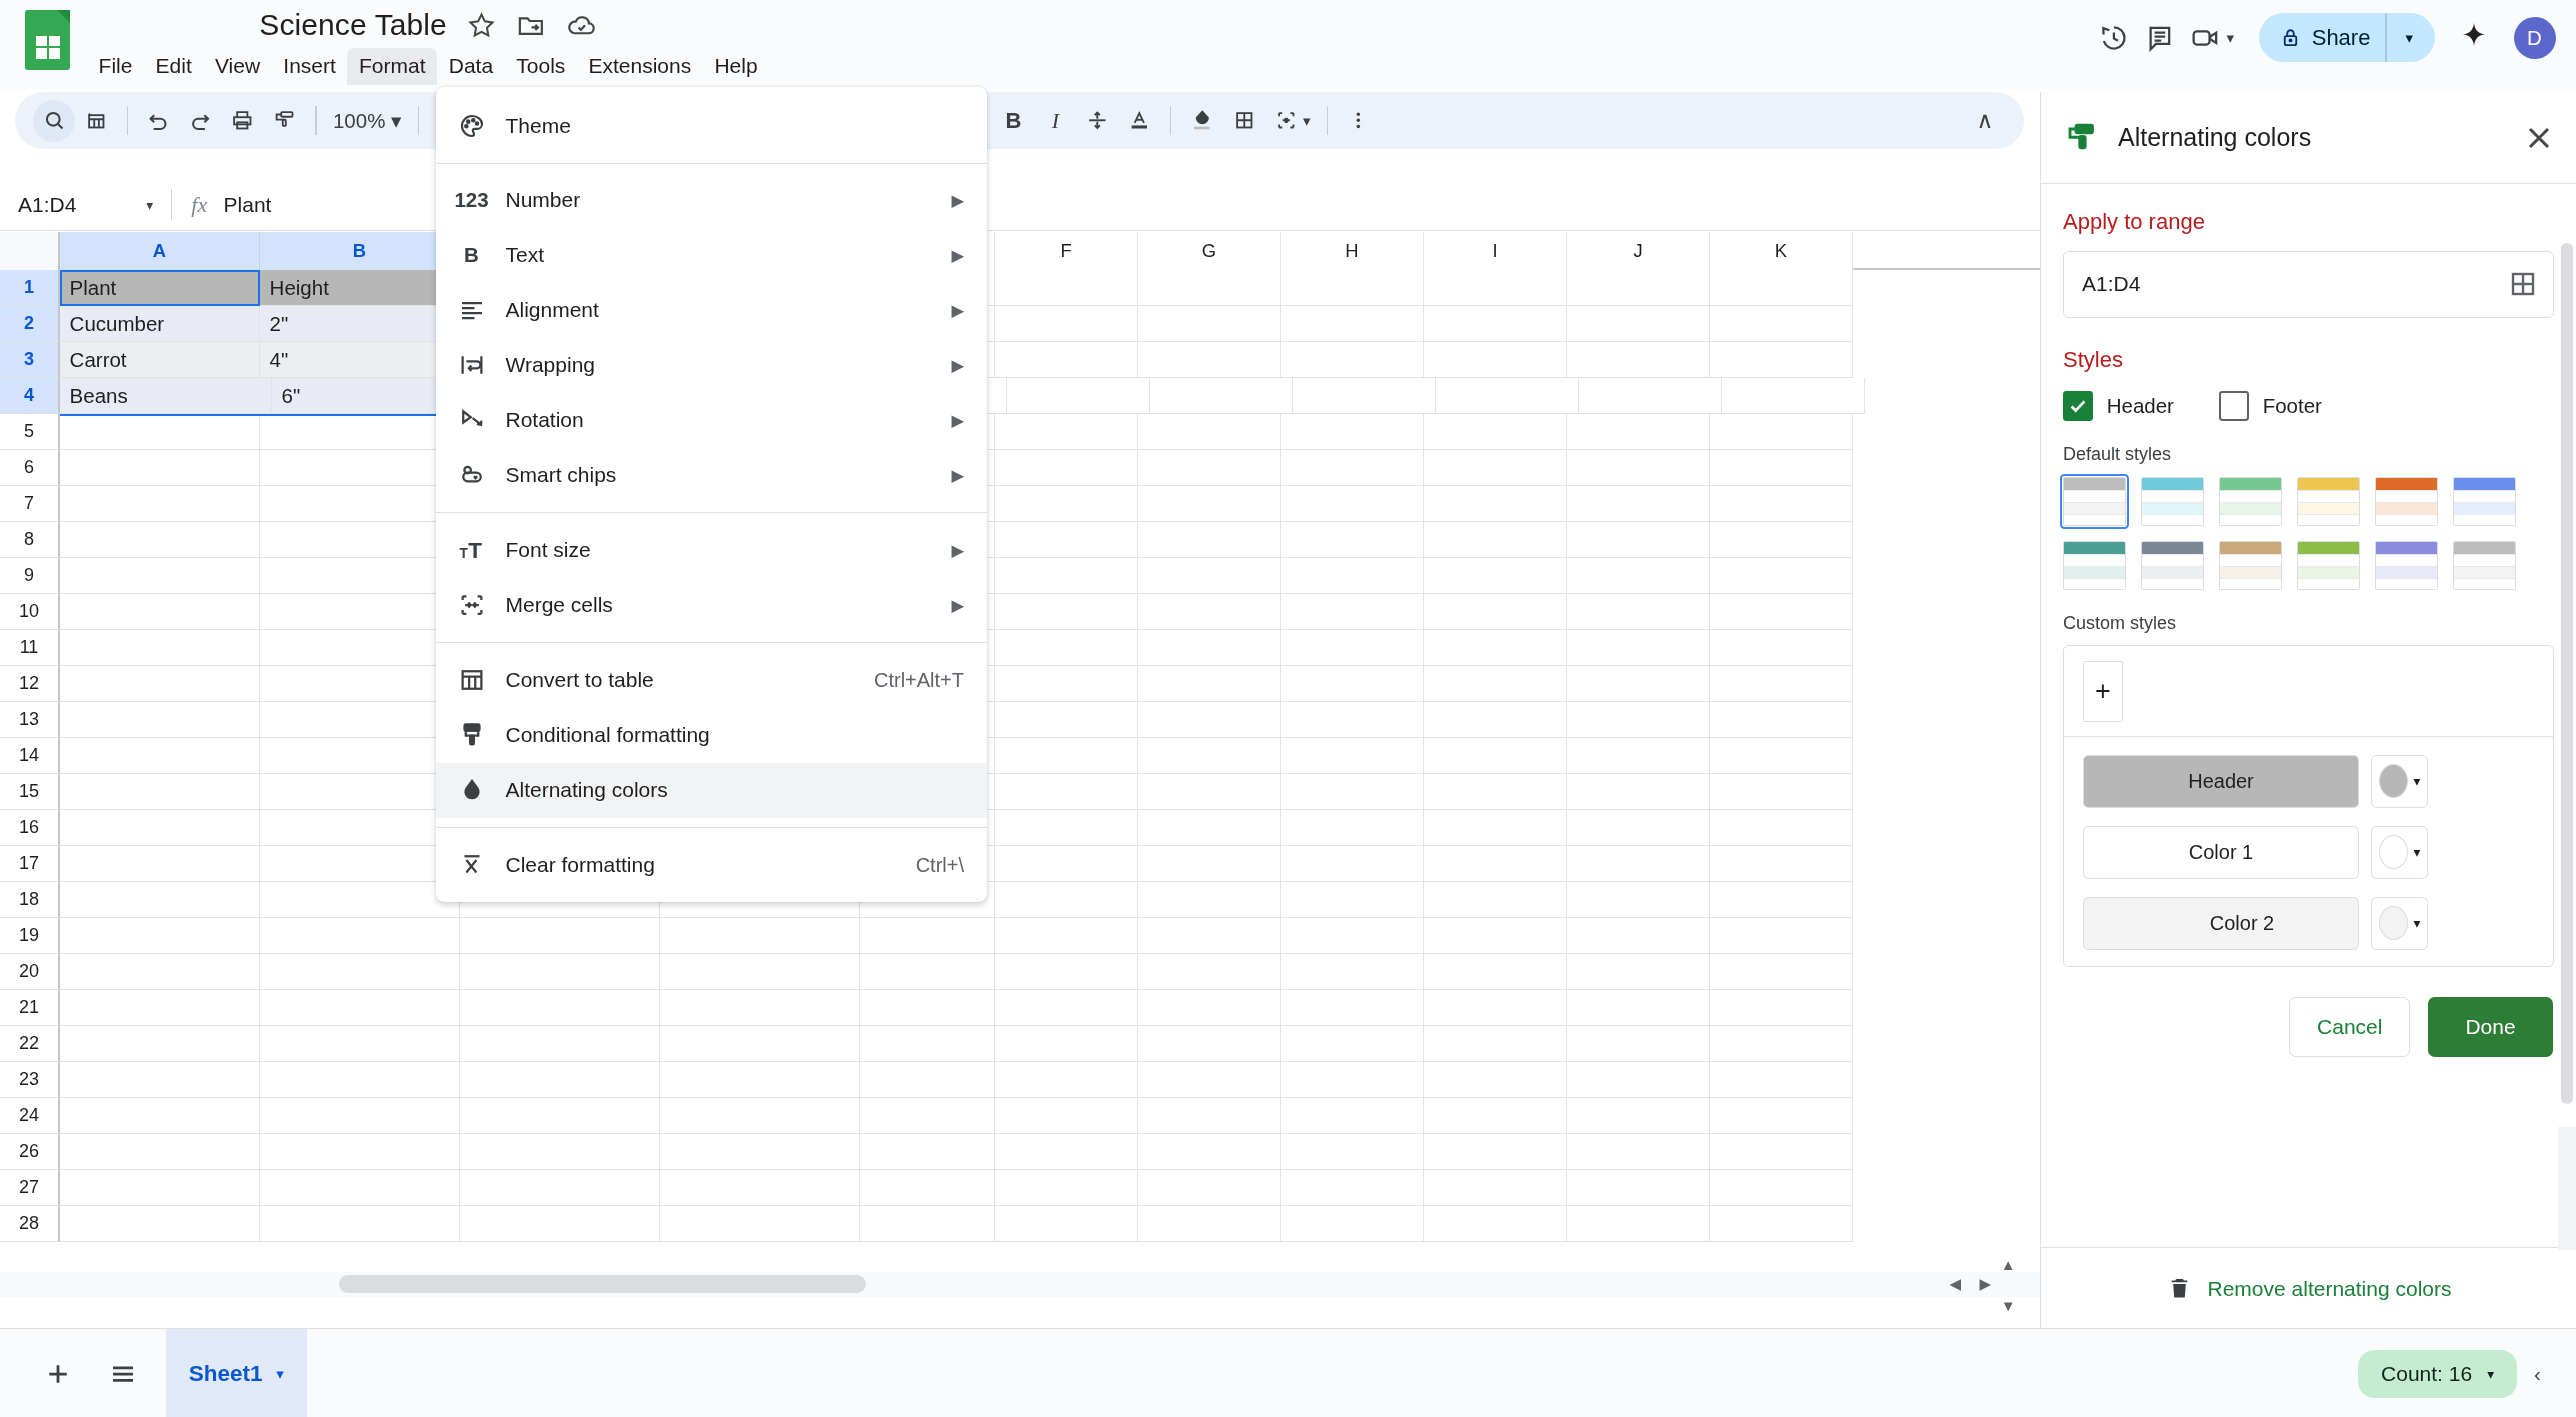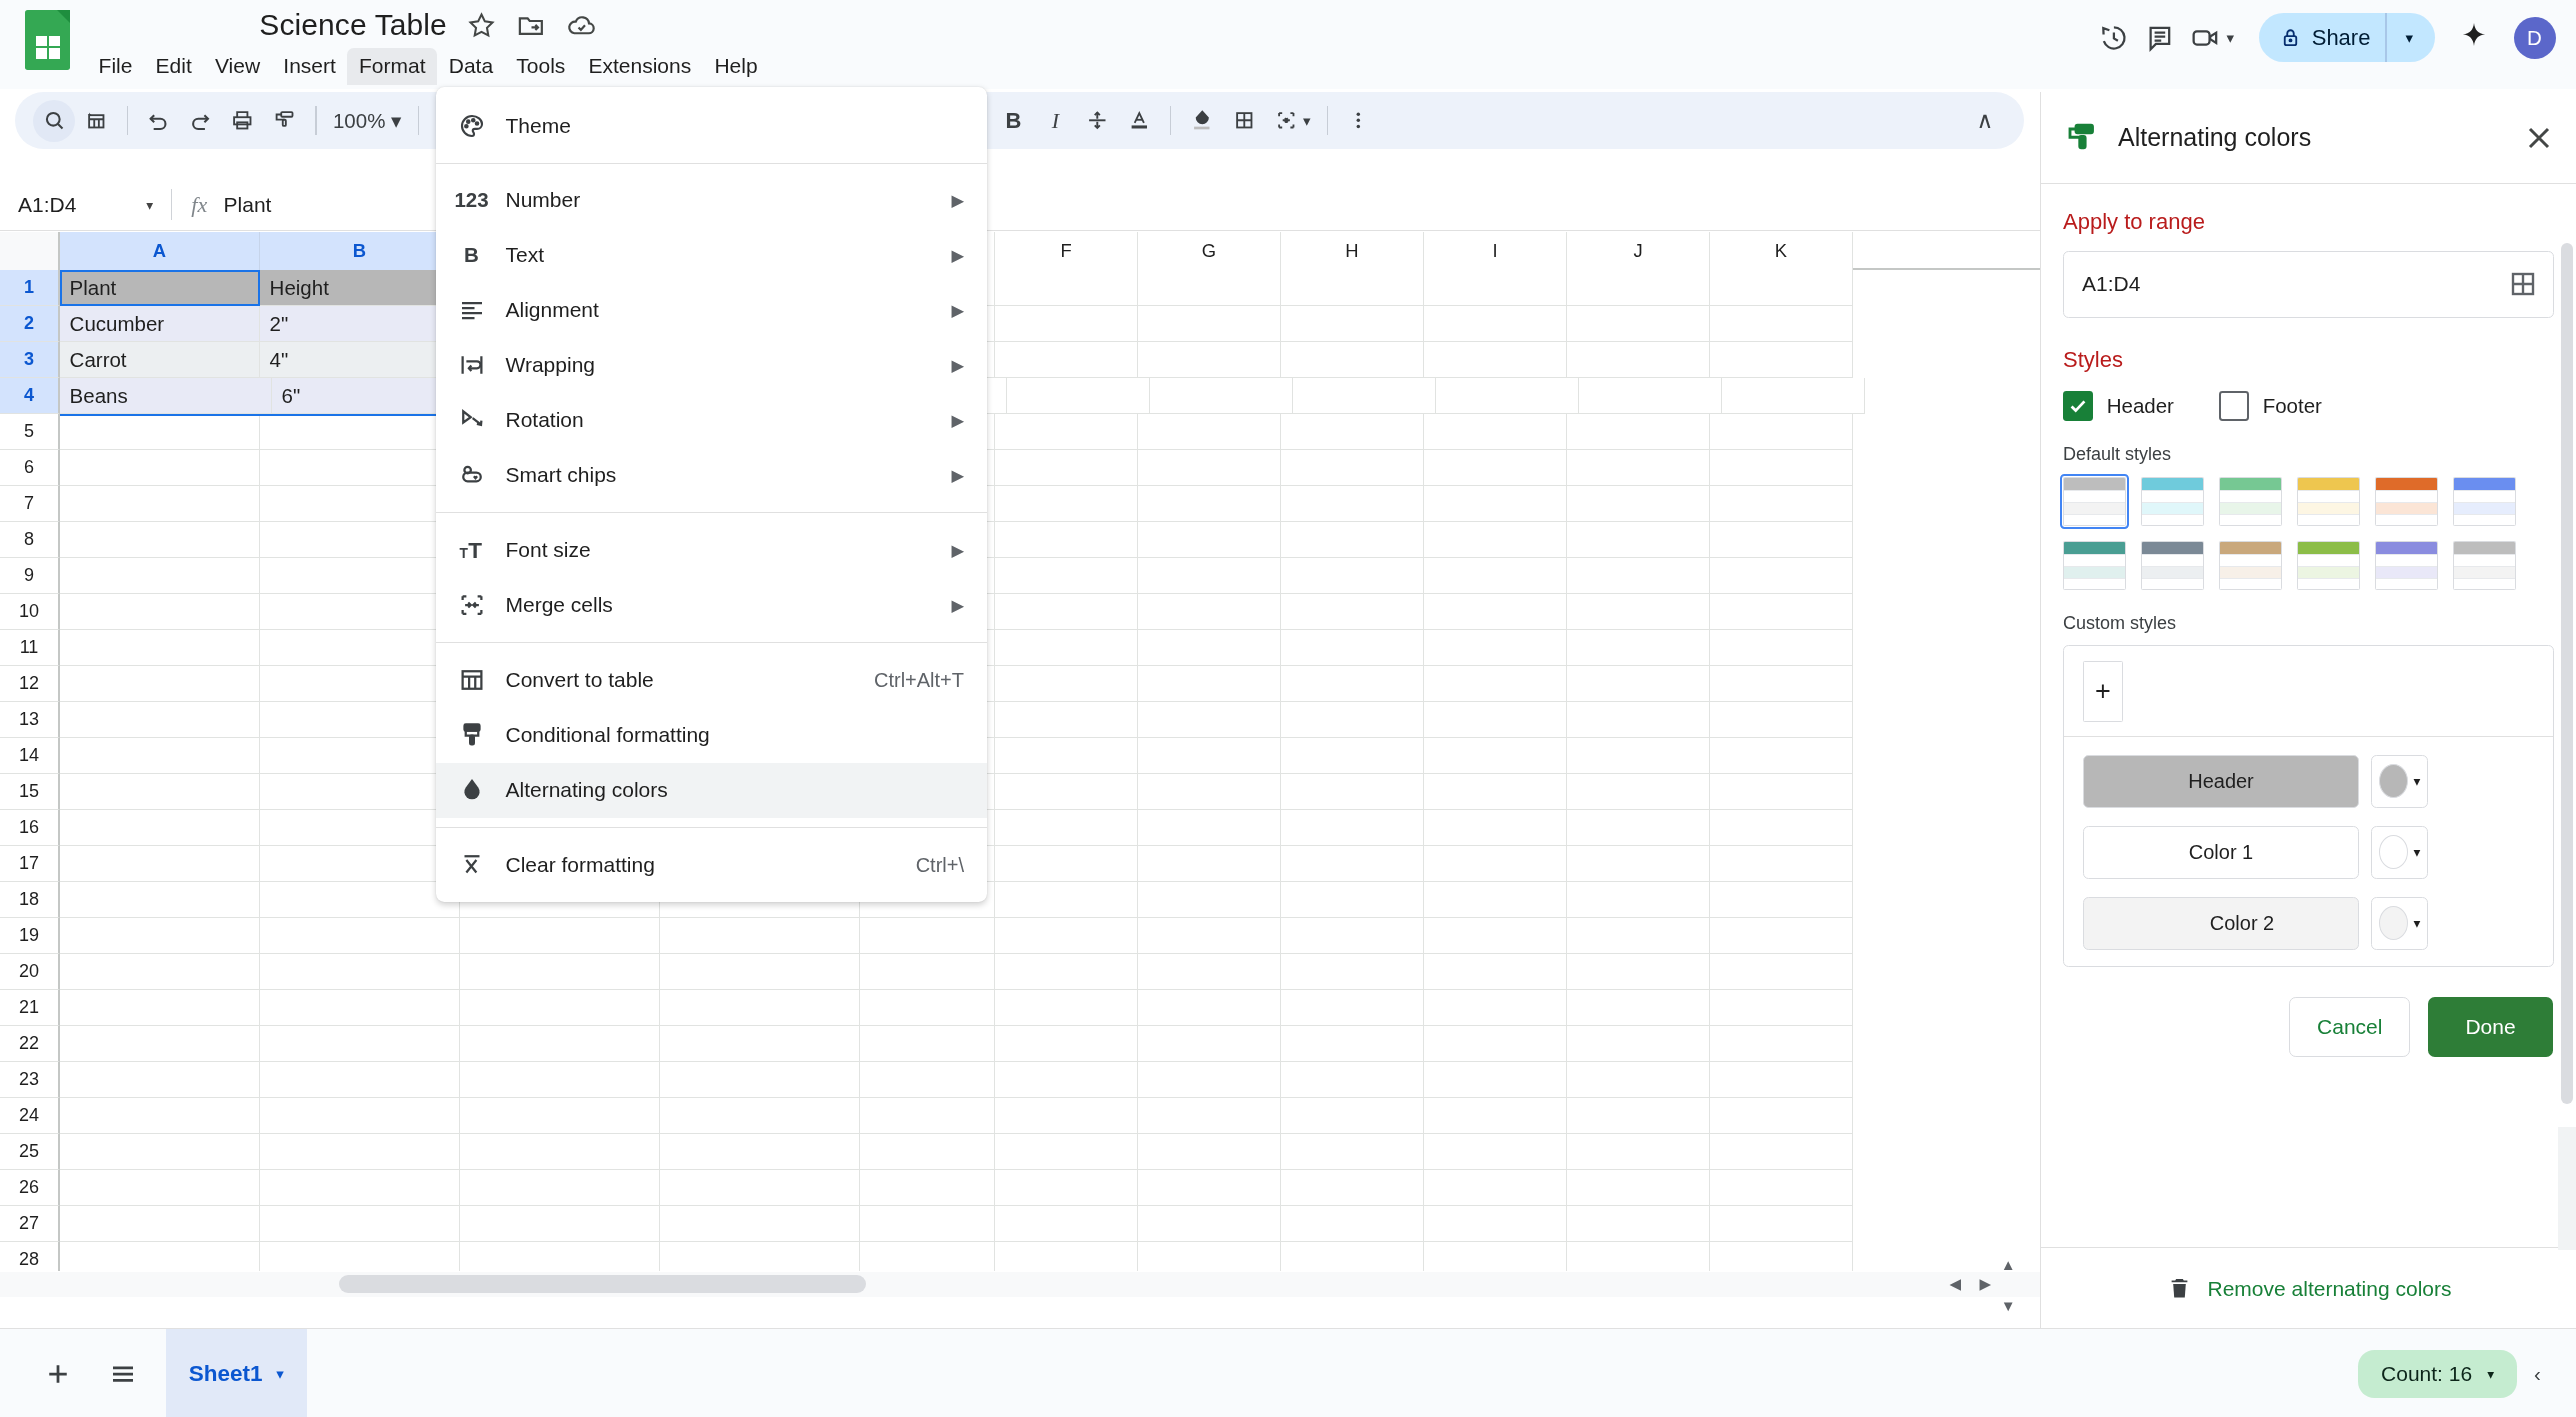--- a/index.html
+++ b/index.html
@@ -890,34 +890,20 @@
         <div class="cell" style="width: 135px;"></div>
         <div class="cell" style="width: 143px;"></div>
         <div class="cell" style="width: 143px;"></div>
         <div class="cell" style="width: 143px;"></div>
         <div class="cell" style="width: 143px;"></div>
         <div class="cell" style="width: 143px;"></div>
         <div class="cell" style="width: 143px;"></div>
       </div>
       <div class="gridrow">
         <div class="rowcell">24</div>
-        <div class="cell" style="width: 200px;"></div>
-        <div class="cell" style="width: 200px;"></div>
-        <div class="cell" style="width: 200px;"></div>
-        <div class="cell" style="width: 200px;"></div>
-        <div class="cell" style="width: 135px;"></div>
-        <div class="cell" style="width: 143px;"></div>
-        <div class="cell" style="width: 143px;"></div>
-        <div class="cell" style="width: 143px;"></div>
-        <div class="cell" style="width: 143px;"></div>
-        <div class="cell" style="width: 143px;"></div>
-        <div class="cell" style="width: 143px;"></div>
-      </div>
-      <div class="gridrow">
-        <div class="rowcell">25</div>
         <div class="cell" style="width: 200px;"></div>
         <div class="cell" style="width: 200px;"></div>
         <div class="cell" style="width: 200px;"></div>
         <div class="cell" style="width: 200px;"></div>
         <div class="cell" style="width: 135px;"></div>
         <div class="cell" style="width: 143px;"></div>
         <div class="cell" style="width: 143px;"></div>
         <div class="cell" style="width: 143px;"></div>
         <div class="cell" style="width: 143px;"></div>
         <div class="cell" style="width: 143px;"></div>

